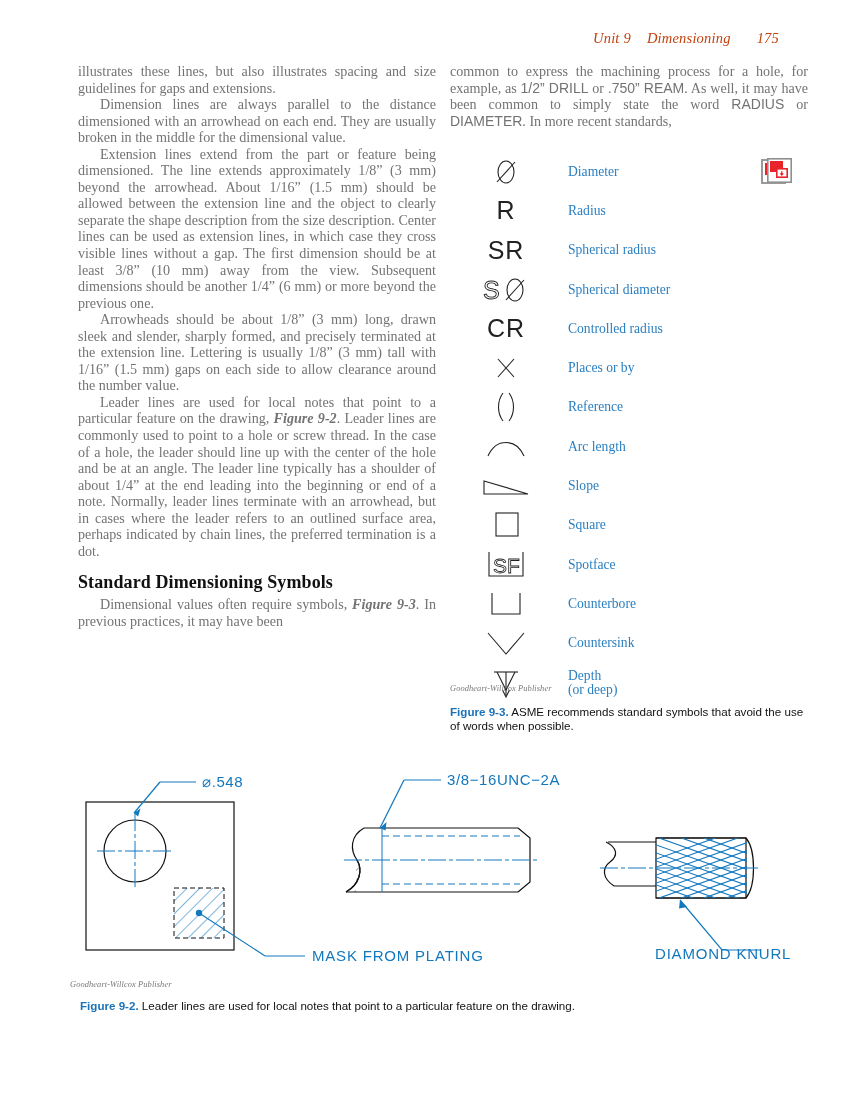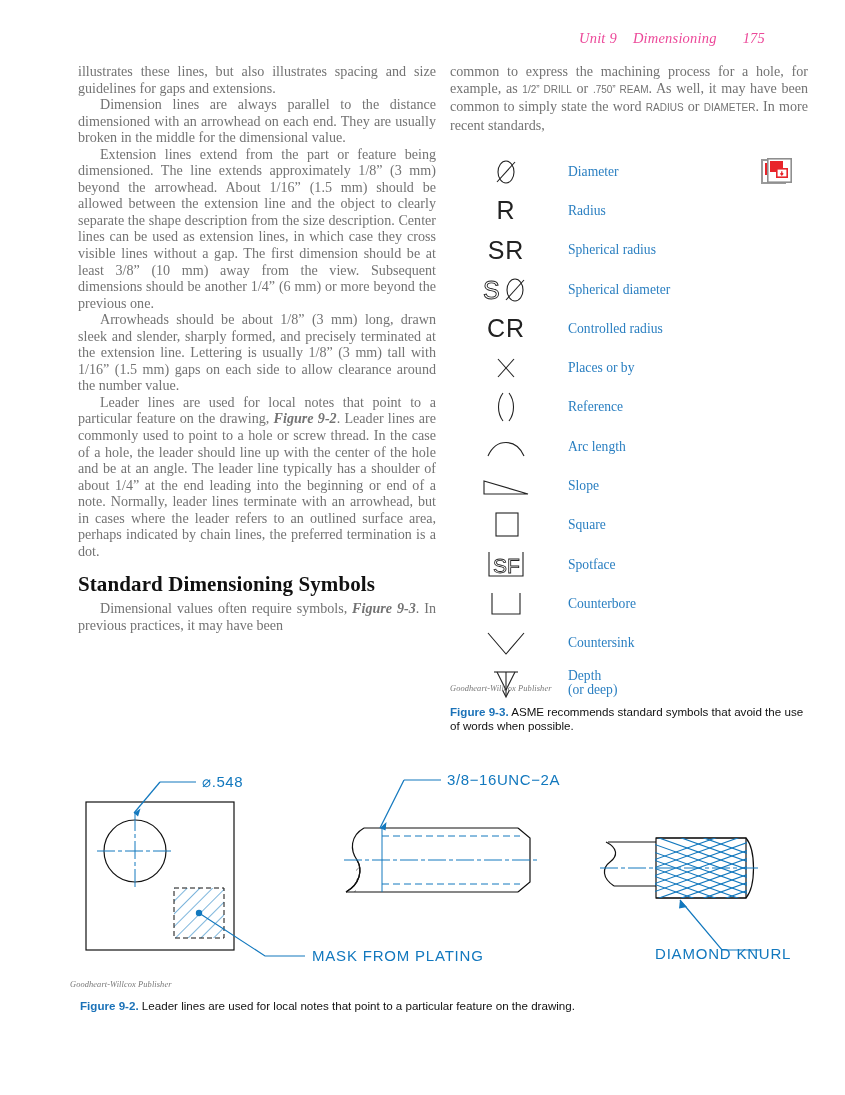--- a/index.html
+++ b/index.html
@@ -4,46 +4,46 @@
 <style>
   html,body{margin:0;padding:0;background:#ffffff;}
   body{
     width:845px;height:1095px;position:relative;overflow:hidden;
     font-family:"Liberation Serif", serif;color:#111;
   }
   .page{position:absolute;left:0;top:0;width:845px;height:1095px;}
 
   
   .runhead{
-    position:absolute;right:80px;top:30px;
+    position:absolute;right:66px;top:30px;
     font-family:"Liberation Serif", serif;font-style:italic;
-    font-size:14.5px;color:#ec4899;letter-spacing:.2px;
+    font-size:14.5px;color:#c2410c;letter-spacing:.2px;
     white-space:nowrap;
   }
   .runhead .pageno{font-style:italic;margin-left:26px;}
   .runhead .unit{margin-right:16px;}
 
   
   .col{position:absolute;top:63px;width:358px;}
   .col.left{left:78px;}
   .col.right{left:450px;}
   .col p{
     margin:0;text-align:justify;
     font-family:"Liberation Serif", serif;
     font-size:14.1px;line-height:16.55px;
     color:#737373;
     hyphens:none;
   }
   .col p.ind{text-indent:22px;}
   .col p b{font-weight:bold;font-style:italic;}
-  .tech{font-family:"Liberation Sans", sans-serif;font-size:10px;}
+  .tech{font-family:"Liberation Sans", sans-serif;font-size:14px;}
 
   h2.sec{
     font-family:"Liberation Serif", serif;
-    font-weight:bold;font-size:21px;
+    font-weight:bold;font-size:18px;
     margin:13px 0 3px 0;letter-spacing:.1px;color:#111;
   }
 
   
   .symtable{position:absolute;left:450px;top:152px;width:358px;}
   .symrow{display:flex;align-items:center;height:39.3px;}
   .symrow .glyph{
     width:112px;text-align:center;
     display:flex;align-items:center;justify-content:center;
     height:39.3px;

